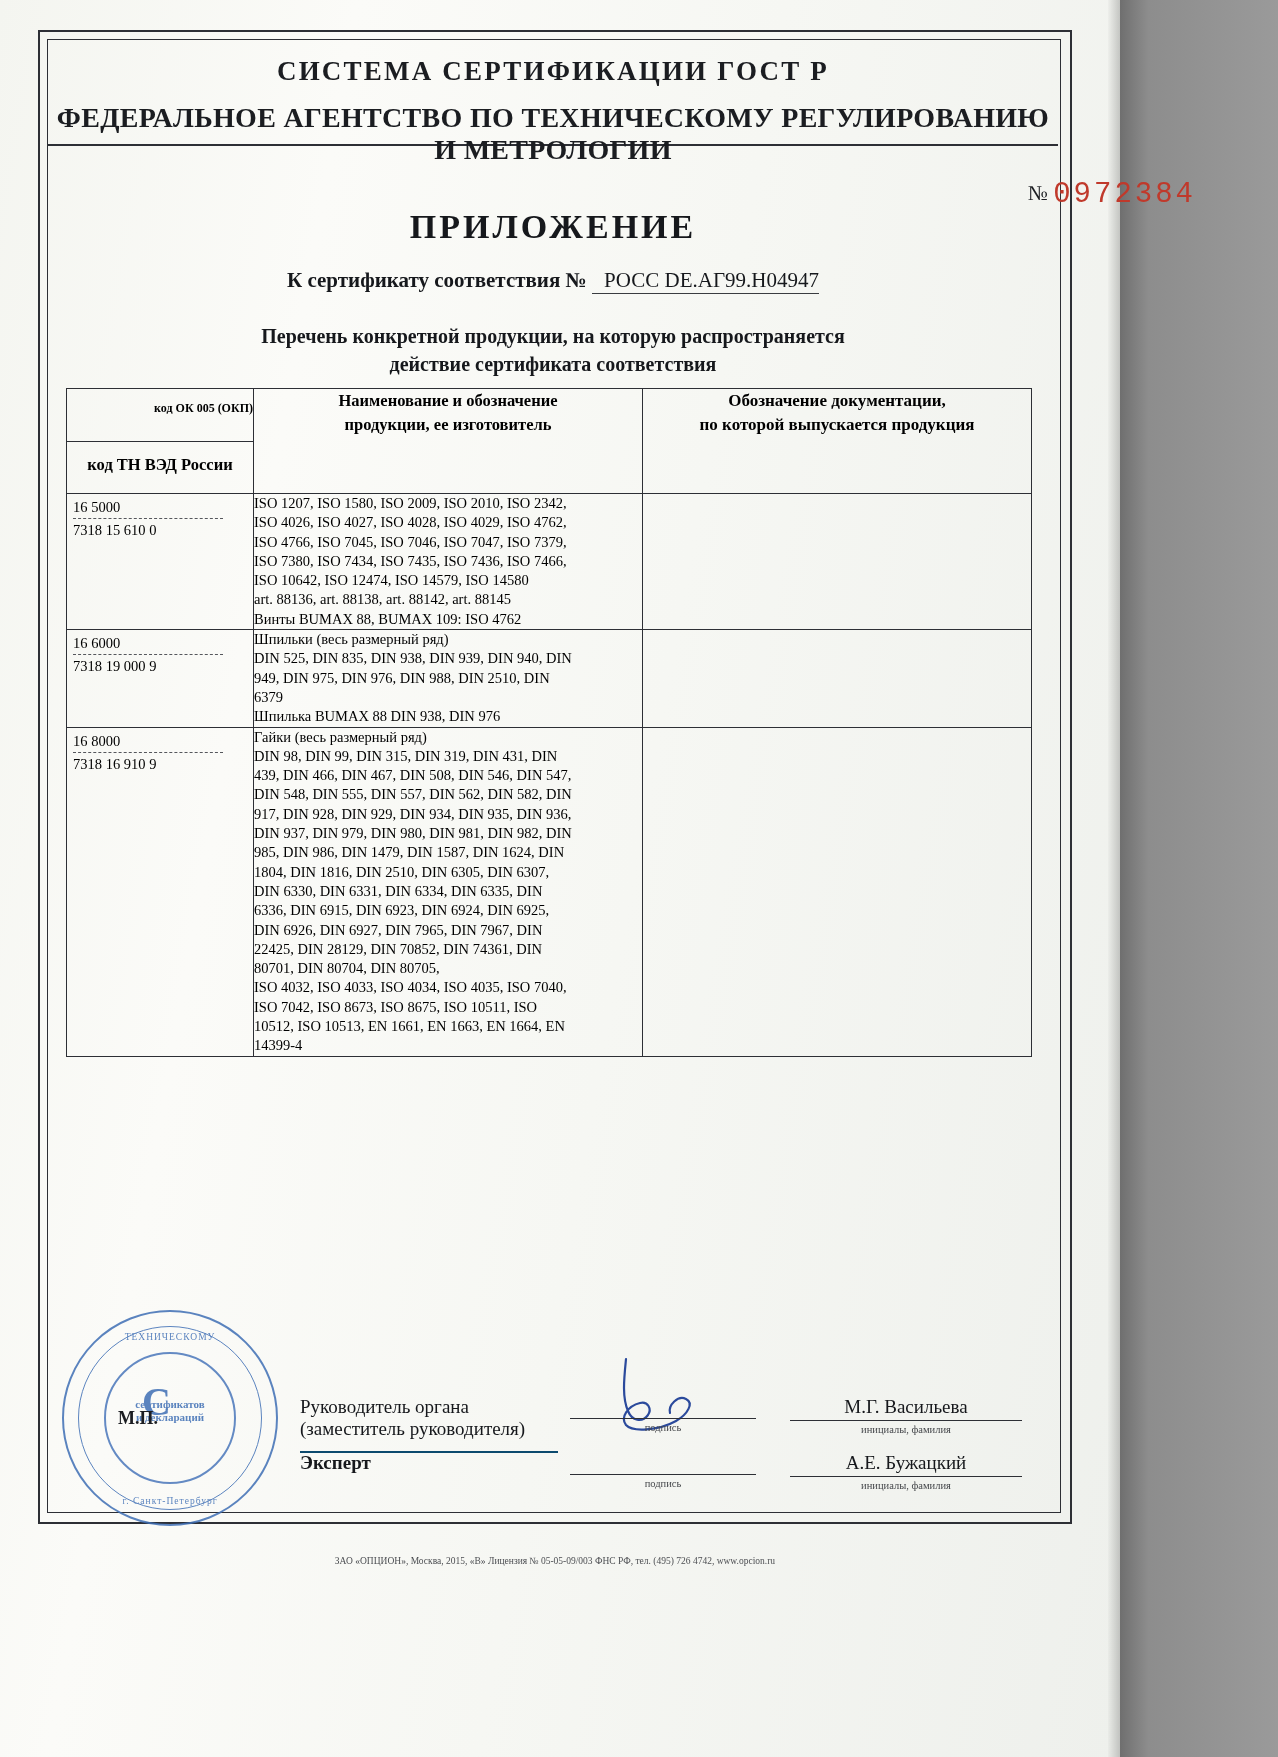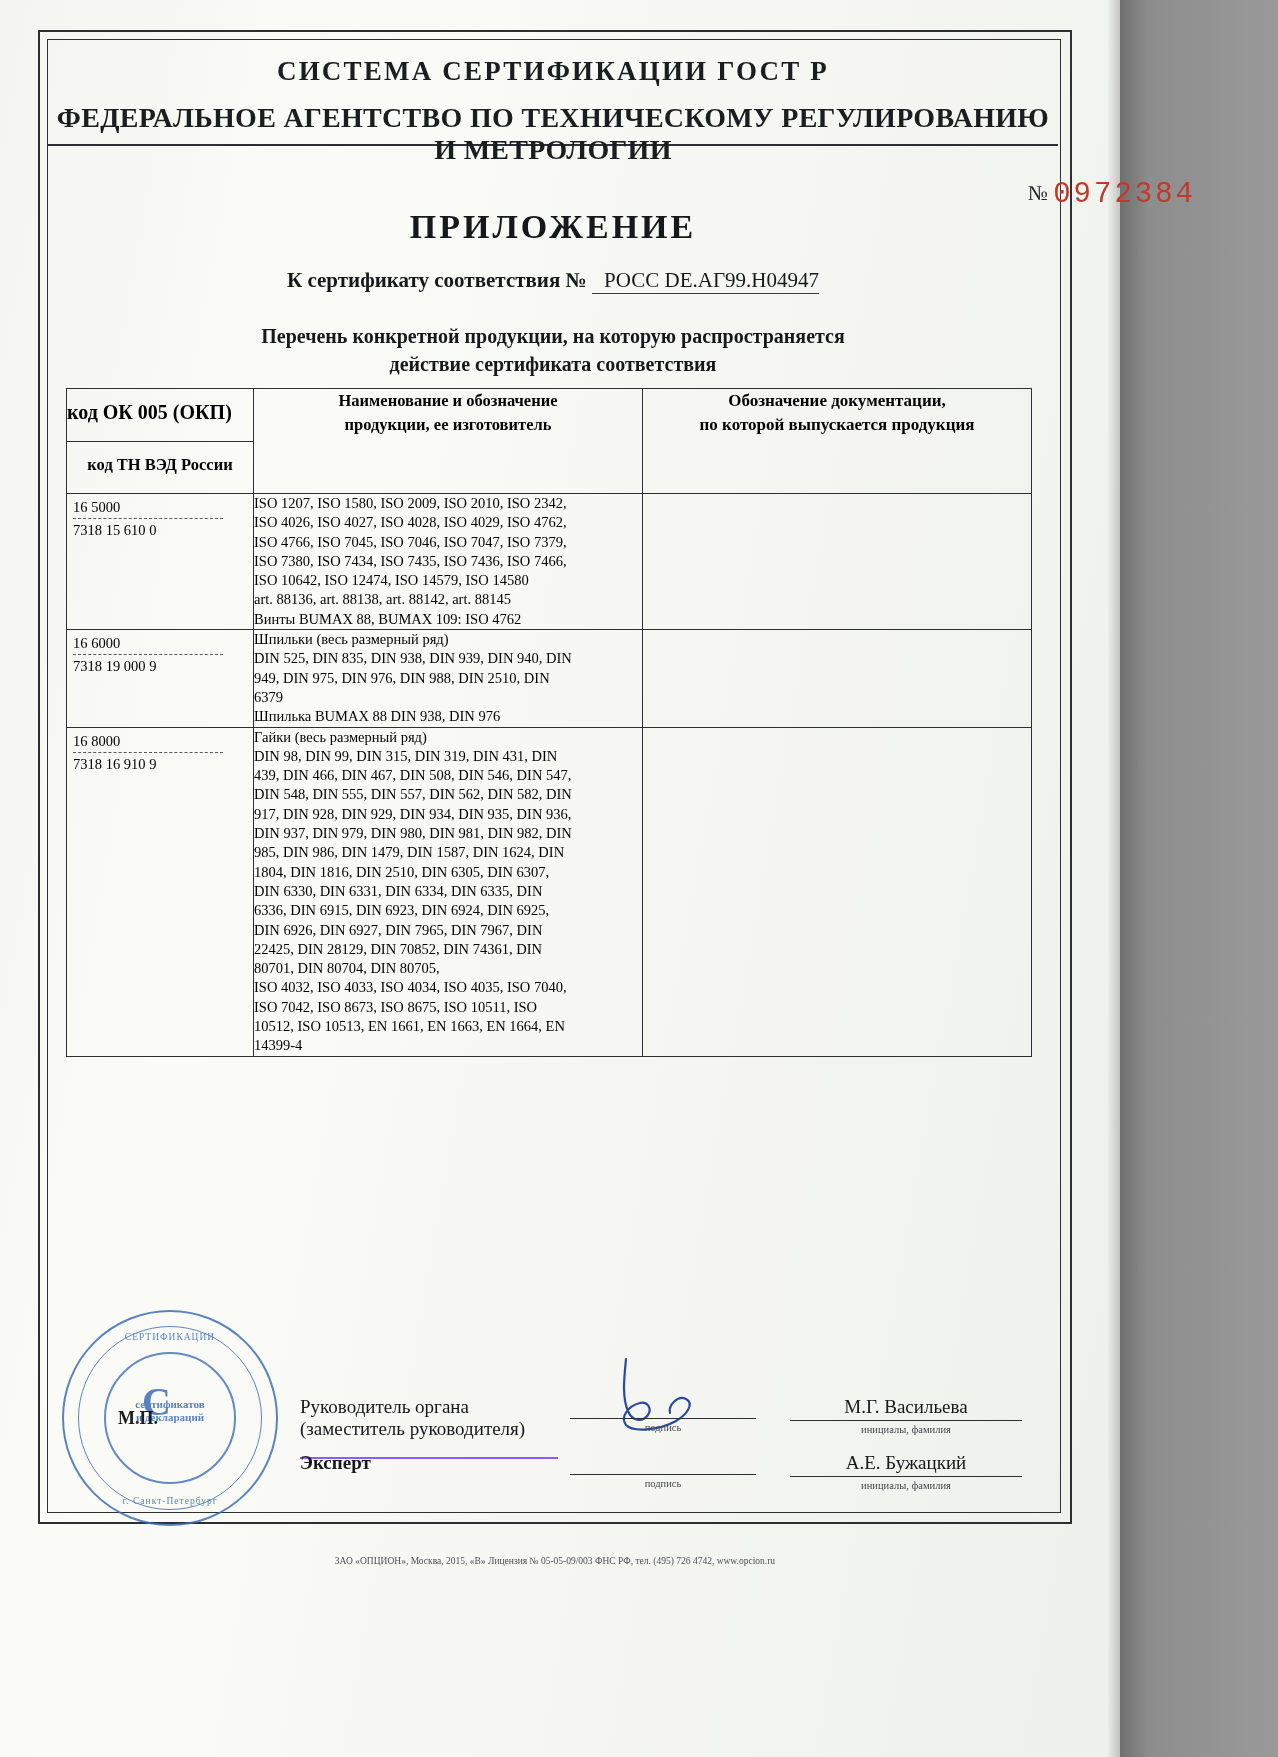--- a/index.html
+++ b/index.html
@@ -146,22 +146,22 @@
     padding: 0;
   }
   .th-code {
     width: 186px;
     position: relative;
     height: 104px;
   }
   .th-code .c1 {
     position: absolute;
     left: 0; right: 0; top: 12px;
-    text-align: left;
-    font-size: 20px;
+    text-align: right;
+    font-size: 12px;
     font-weight: bold;
   }
   .th-code .sep {
     position: absolute;
     left: 0; right: 0; top: 52px;
     border-top: 1px solid #2d2f35;
   }
   .th-code .c2 {
     position: absolute;
     left: 0; right: 0; top: 66px;
@@ -269,23 +269,23 @@
 
   .sig-row1 {
     position: absolute;
     left: 300px; top: 1396px;
     font-size: 19px;
     font-weight: normal;
     color: #16181c;
   }
   .sig-row1 .second {
     display: block;
-    border-bottom: 2px solid #8b5cf6;
+    border-bottom: 2px solid #0c4a6e;
     width: 258px;
-    padding-bottom: 17px;
+    padding-bottom: 11px;
   }
   .sig-row2 {
     position: absolute;
     left: 300px; top: 1452px;
     font-size: 19px;
     font-weight: bold;
     color: #16181c;
   }
   .line-a {
     position: absolute;
@@ -471,21 +471,21 @@
 10512, ISO 10513, EN 1661, EN 1663, EN 1664, EN
 14399-4</td>
         <td class="cell-doc"></td>
       </tr>
     </tbody>
   </table>
 
   <div class="stamp">
     <div class="ring2"></div>
     <div class="ring3"></div>
-    <div class="arc-top">СЕРТИФИКАЦИИ</div>
+    <div class="arc-top">ТЕХНИЧЕСКОМУ</div>
     <div class="gost-c">С</div>
     <div class="ctext">
       <div>сертификатов</div>
       <div>и деклараций</div>
     </div>
     <div class="arc-bottom">г. Санкт-Петербург</div>
   </div>
   <div class="mp">М.П.</div>
 
   <div class="sig-row1">

